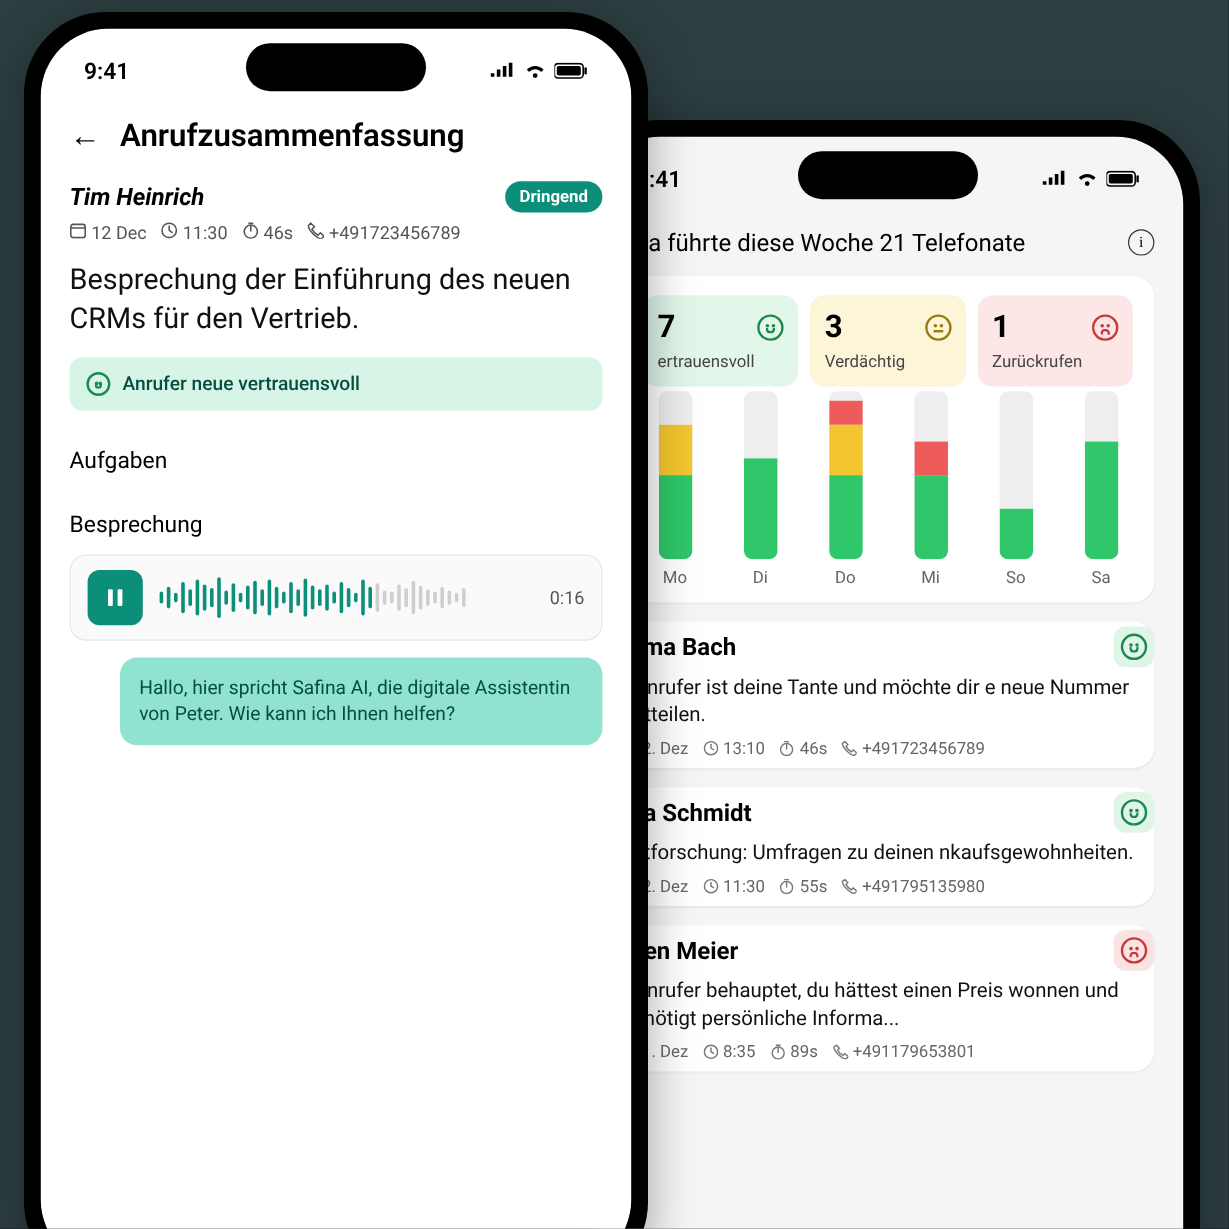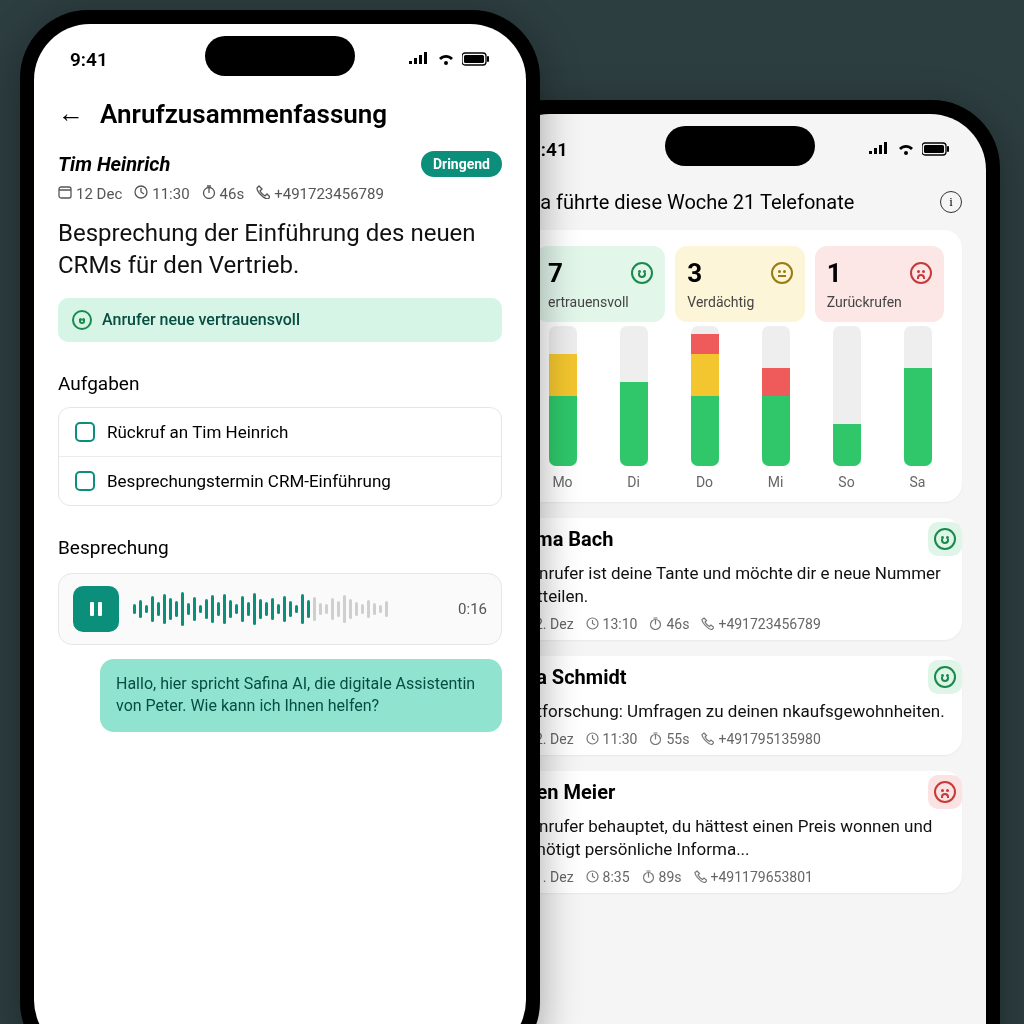--- a/index.html
+++ b/index.html
@@ -434,30 +434,20 @@
 
       <div class="trust-banner">
         <span class="face face-green" style="width:20px;height:20px;">
             <span class="mouth"></span>
           </span>
         <span>Anrufer neue vertrauensvoll</span>
       </div>
 
 
       <h3 class="section">Aufgaben</h3>
-      <div class="task-list">
-        <div class="task-item">
-          <span class="checkbox"></span>
-          <span>Rückruf an Tim Heinrich</span>
-        </div>
-        <div class="task-item">
-          <span class="checkbox"></span>
-          <span>Besprechungstermin CRM-Einführung</span>
-        </div>
-      </div>
 
       <h3 class="section">Besprechung</h3>
       <div class="rec-card">
         <div class="play-btn">
           <svg width="16" height="16">
               <rect x="2" y="1" width="4" height="14" rx="1" fill="#fff"></rect>
               <rect x="10" y="1" width="4" height="14" rx="1" fill="#fff"></rect>
             </svg>
         </div>
         <div class="wave" id="wave">

